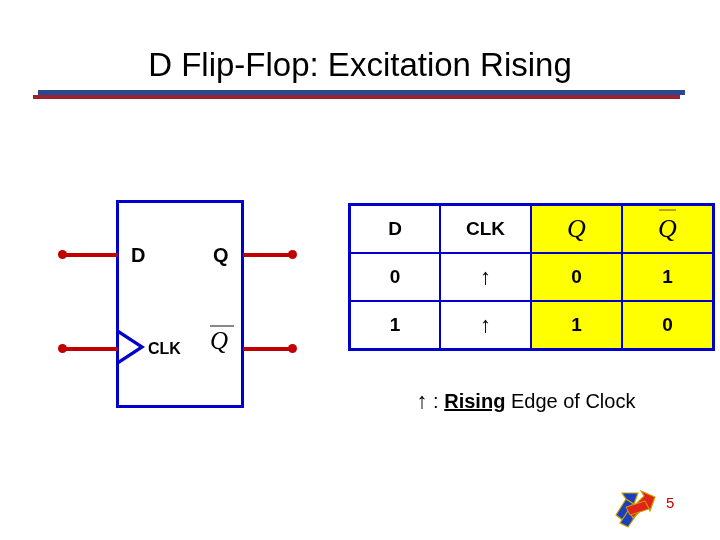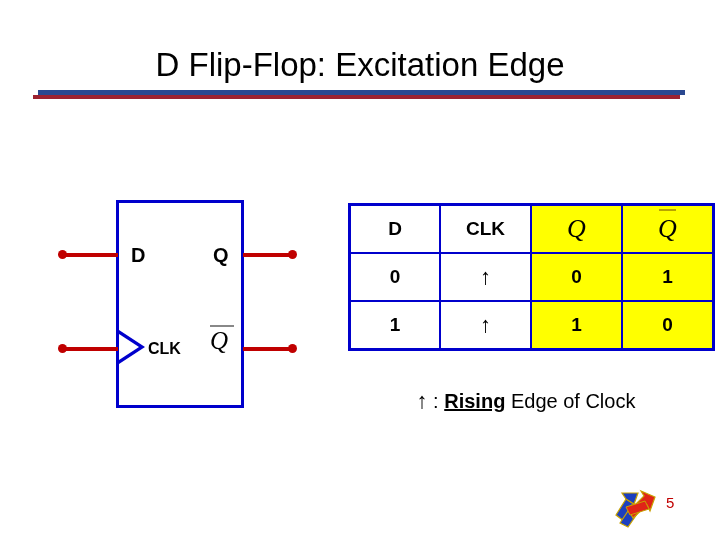--- a/index.html
+++ b/index.html
@@ -205,21 +205,21 @@
     left: 666px;
     top: 494px;
     font-size: 15px;
     color: #c00000;
     font-family: "Liberation Sans", sans-serif;
   }
 </style>
 </head>
 <body>
 
-<div id="slide-title">D Flip-Flop: Excitation Edge</div>
+<div id="slide-title">D Flip-Flop: Excitation Rising</div>
 <div id="title-rule-blue"></div>
 <div id="title-rule-red"></div>
 
 <div id="ff-box"></div>
 
 <div class="wire" id="wire-d"></div>
 <div class="wire-dot" id="wire-d-dot"></div>
 <div class="wire" id="wire-clk"></div>
 <div class="wire-dot" id="wire-clk-dot"></div>
 <div class="wire" id="wire-q"></div>

